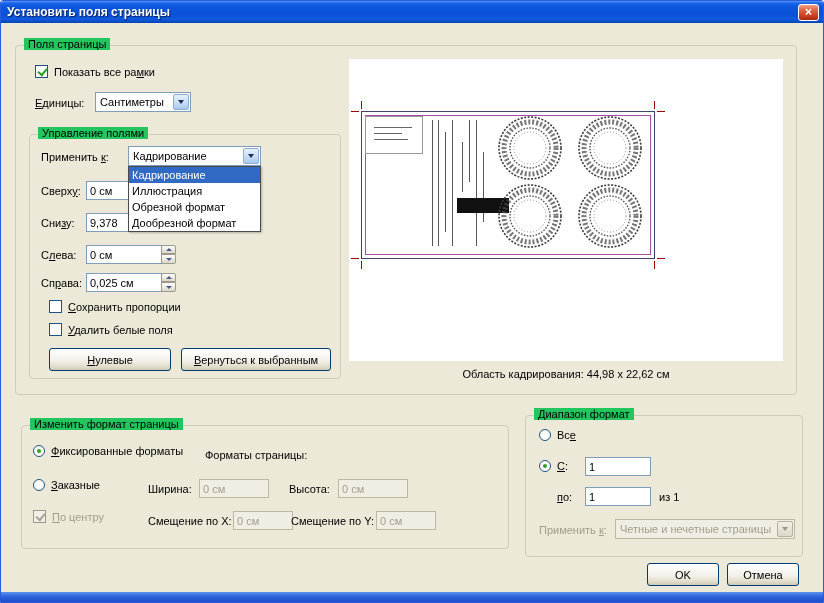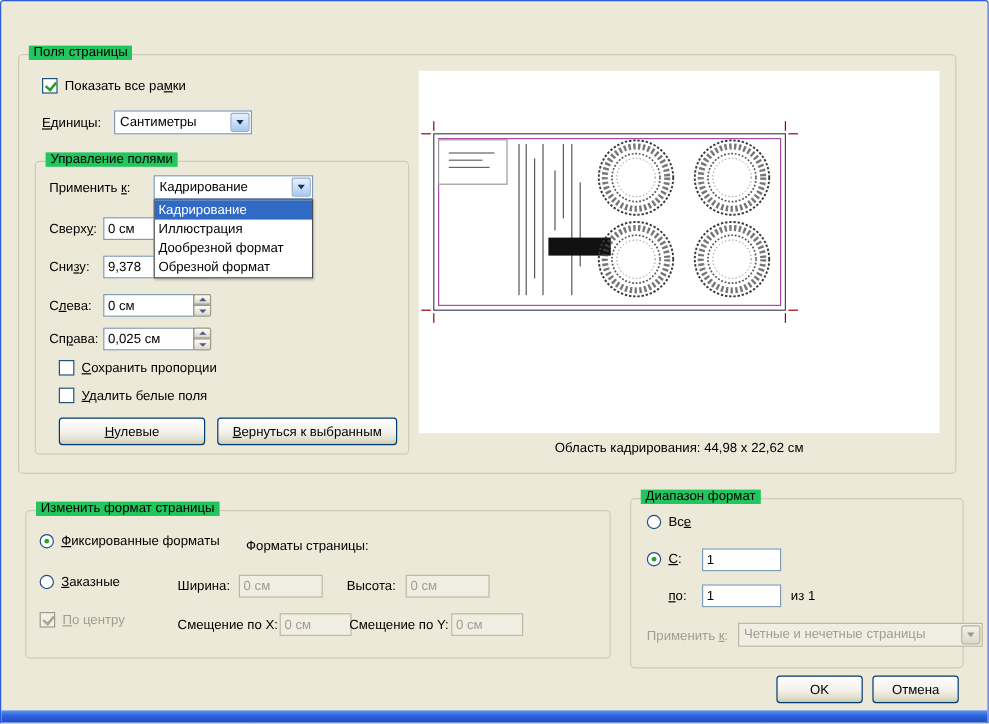--- a/index.html
+++ b/index.html
@@ -76,34 +76,40 @@
 
   .bstrip{position:absolute;left:0;bottom:0;width:100%;height:10px;
           background:linear-gradient(180deg,#5a93f0 0%,#2e64dc 45%,#1c4ec8 100%);}
   u{text-decoration:underline;}
 </style>
 </head>
 <body>
 
 <div class="window">
 
+  <div class="titlebar">
+    <span class="title">Установить поля страницы</span>
+    <div class="closebtn">
+      <span class="x">×</span>
+    </div>
+  </div>
 
   <div class="gb" style="left:14px;top:44px;width:782px;height:350px">
     <span class="legend">Поля страницы</span>
   </div>
 
   <div class="cbrow" style="left:34px;top:64px">
     <span class="cb">
         <span class="check"></span>
       </span>
     <span class="t">Показать все ра<u>м</u>ки</span>
   </div>
 
   <span class="lbl" style="left:34px;top:96px"><u>Е</u>диницы:</span>
-  <div class="combo" style="left:94px;top:91px;width:115px">
+  <div class="combo" style="left:94px;top:91px;width:96px">
     <span class="val">Сантиметры</span>
     <span class="dbtn">
         <span class="arrdn"></span>
       </span>
   </div>
 
   <div class="gb" style="left:28px;top:133px;width:312px;height:245px">
     <span class="legend">Управление полями</span>
   </div>
 
@@ -111,22 +117,22 @@
   <div class="combo" style="left:127px;top:145px;width:133px">
     <span class="val">Кадрирование</span>
     <span class="dbtn">
         <span class="arrdn"></span>
       </span>
   </div>
 
   <div class="list" style="left:127px;top:165px;width:133px">
     <div class="opt sel">Кадрирование</div>
     <div class="opt">Иллюстрация</div>
+    <div class="opt">Обрезной формат</div>
     <div class="opt">Дообрезной формат</div>
-    <div class="opt">Обрезной формат</div>
   </div>
 
   <span class="lbl" style="left:40px;top:184px">Сверх<u>у</u>:</span>
   <input class="field" style="left: 85px; top: 180px; width: 76px;" value="0 см">
   <div class="spin" style="left:160px;top:180px">
     <div class="spinbtn up">
         <span class="arrup"></span>
       </div>
     <div class="spinbtn dn">
         <span class="arrdn2"></span>
@@ -292,21 +298,21 @@
       </span>
     <span class="t"><u>С</u>:</span>
   </div>
   <input class="field" style="left: 584px; top: 456px; width: 66px;" value="1">
 
   <span class="lbl" style="left:556px;top:490px"><u>п</u>о:</span>
   <input class="field" style="left: 584px; top: 486px; width: 66px;" value="1">
   <span class="lbl" style="left:658px;top:490px">из 1</span>
 
   <span class="lbl dim" style="left:538px;top:523px">Применить <u>к</u>:</span>
-  <div class="combo dis" style="left:614px;top:518px;width:204px">
+  <div class="combo dis" style="left:614px;top:518px;width:180px">
     <span class="val">Четные и нечетные страницы</span>
     <span class="dbtn">
         <span class="arrdn"></span>
       </span>
   </div>
 
   <button class="pbtn" style="left:646px;top:562px;width:72px;height:23px">
     <span>OK</span>
   </button>
   <button class="pbtn" style="left:726px;top:562px;width:72px;height:23px">

